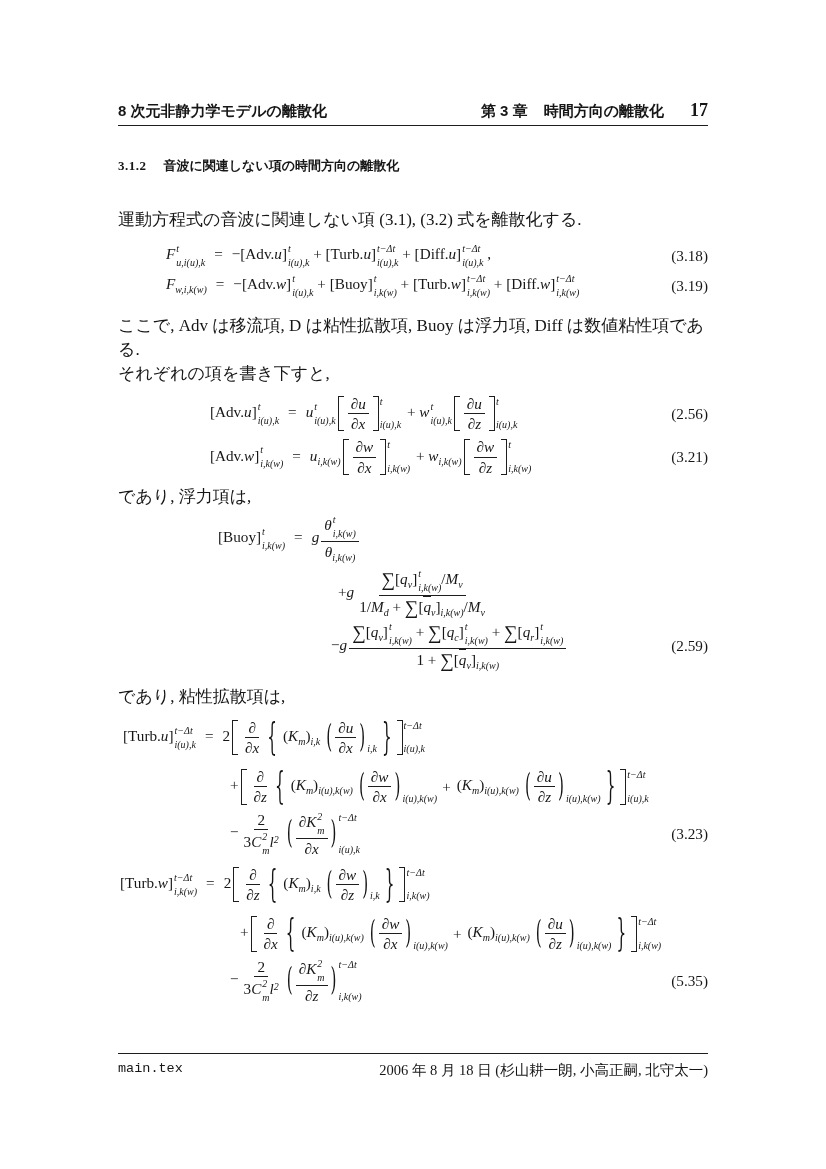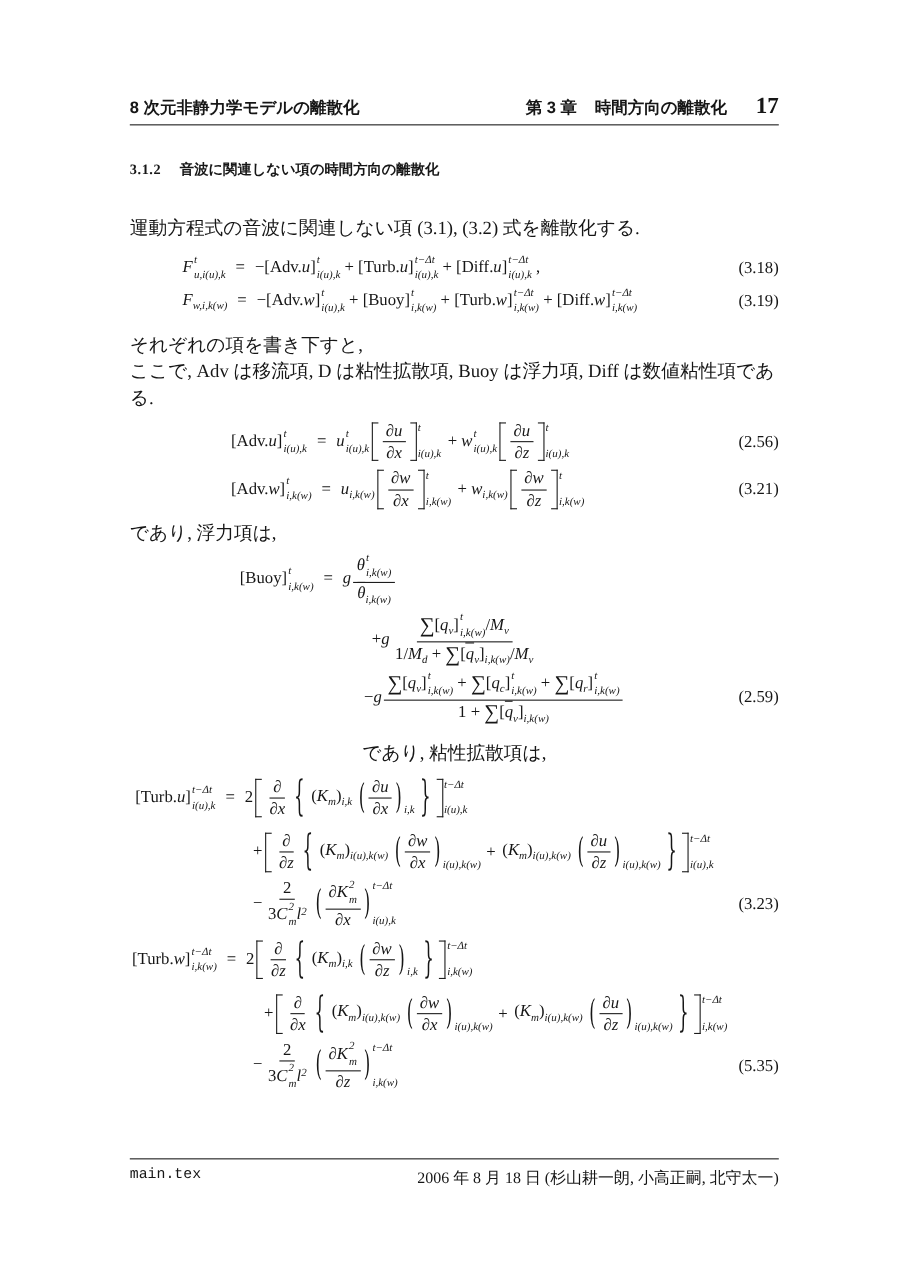--- a/index.html
+++ b/index.html
@@ -4,32 +4,32 @@
 <style>
   html,body{margin:0;padding:0;}
   body{width:826px;height:1169px;position:relative;background:#ffffff;color:#161616;
        font-family:"Liberation Serif","DejaVu Serif",serif;overflow:hidden;}
   .content{position:absolute;left:118px;top:0;width:590px;}
   
   .pghead{display:flex;justify-content:space-between;align-items:baseline;margin-top:84px;
           font-family:"Liberation Sans","DejaVu Sans",sans-serif;font-weight:700;font-size:15px;}
   .ph-right{display:flex;align-items:baseline;}
   .chapgap{margin-left:16px;}
-  .pageno{margin-left:26px;font-family:"Liberation Serif","DejaVu Serif",serif;font-size:21px;}
+  .pageno{margin-left:26px;font-family:"Liberation Serif","DejaVu Serif",serif;font-size:18px;margin-top:16px;}
   .hrule{border-top:1.6px solid #1d1d1d;margin-top:4px;}
   
   .secthead{margin-top:31px;font-size:13px;font-weight:700;
             font-family:"Liberation Sans","DejaVu Sans",sans-serif;}
   .secno{font-family:"Liberation Serif","DejaVu Serif",serif;margin-right:17px;letter-spacing:.5px;}
   
   .para{font-size:17px;line-height:24px;}
   .p1{margin-top:33px;}
   .p2{margin-top:16px;}
   .p3{margin-top:10px;}
-  .p4{margin-top:14px;text-align:center;}
+  .p4{margin-top:14px;}
   
   .eq{position:relative;font-size:15.2px;line-height:1;}
   .eqno{position:absolute;right:0;top:50%;transform:translateY(-50%);font-style:normal;}
   .i2{padding-left:2px;}.i5{padding-left:5px;}.i48{padding-left:48px;}.i92{padding-left:92px;}
   .i100{padding-left:100px;}.i112{padding-left:112px;}.i122{padding-left:122px;}
   .i213{padding-left:213px;}.i220{padding-left:220px;}
   .mt4{margin-top:4px;}.mt6{margin-top:6px;}.mt8{margin-top:8px;}.mt10{margin-top:10px;}
   .mt12{margin-top:12px;}
   .rel{display:inline-block;margin:0 9px;}
   em{font-style:italic;}
@@ -107,22 +107,22 @@
           <span>t−Δt</span>
           <span>i,k(w)</span>
         </span> + [Diff.<em>w</em>]<span class="sc">
           <span>t−Δt</span>
           <span>i,k(w)</span>
         </span></span>
     <span class="eqno">(3.19)</span>
   </div>
 
   <div class="para p2">
+    <span style="display:block">ここで, Adv は移流項, D は粘性拡散項, Buoy は浮力項, Diff は数値粘性項である.</span>
     <span style="display:block">それぞれの項を書き下すと,</span>
-    <span style="display:block">ここで, Adv は移流項, D は粘性拡散項, Buoy は浮力項, Diff は数値粘性項である.</span>
   </div>
 
   <div class="eq i92 mt10">
     <span>[Adv.<em>u</em>]<span class="sc">
           <span>t</span>
           <span>i(u),k</span>
         </span><span class="rel">=</span><em>u</em><span class="sc">
           <span>t</span>
           <span>i(u),k</span>
         </span><span class="grp">

